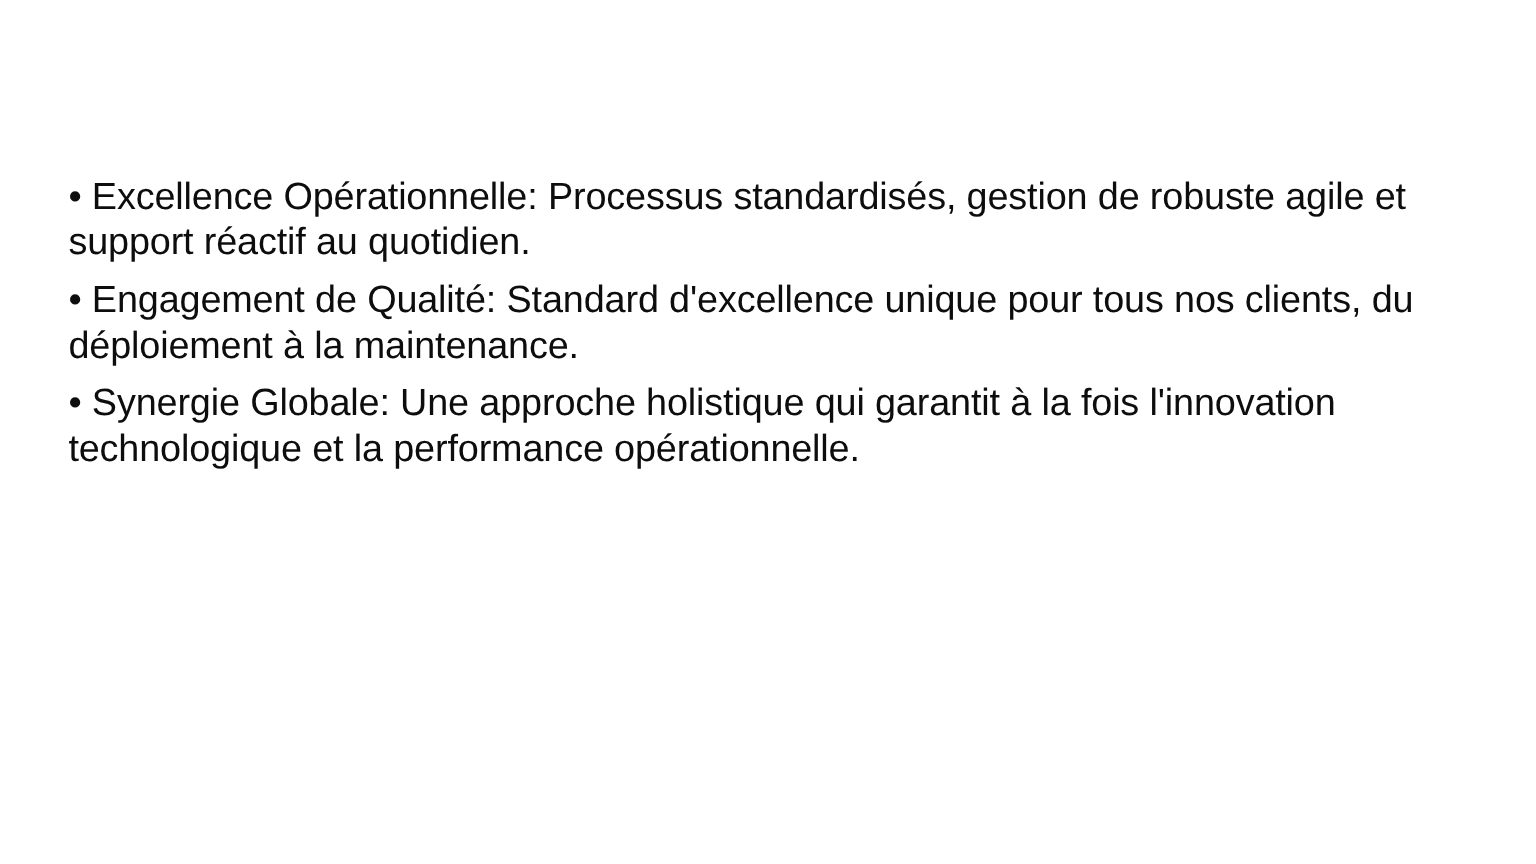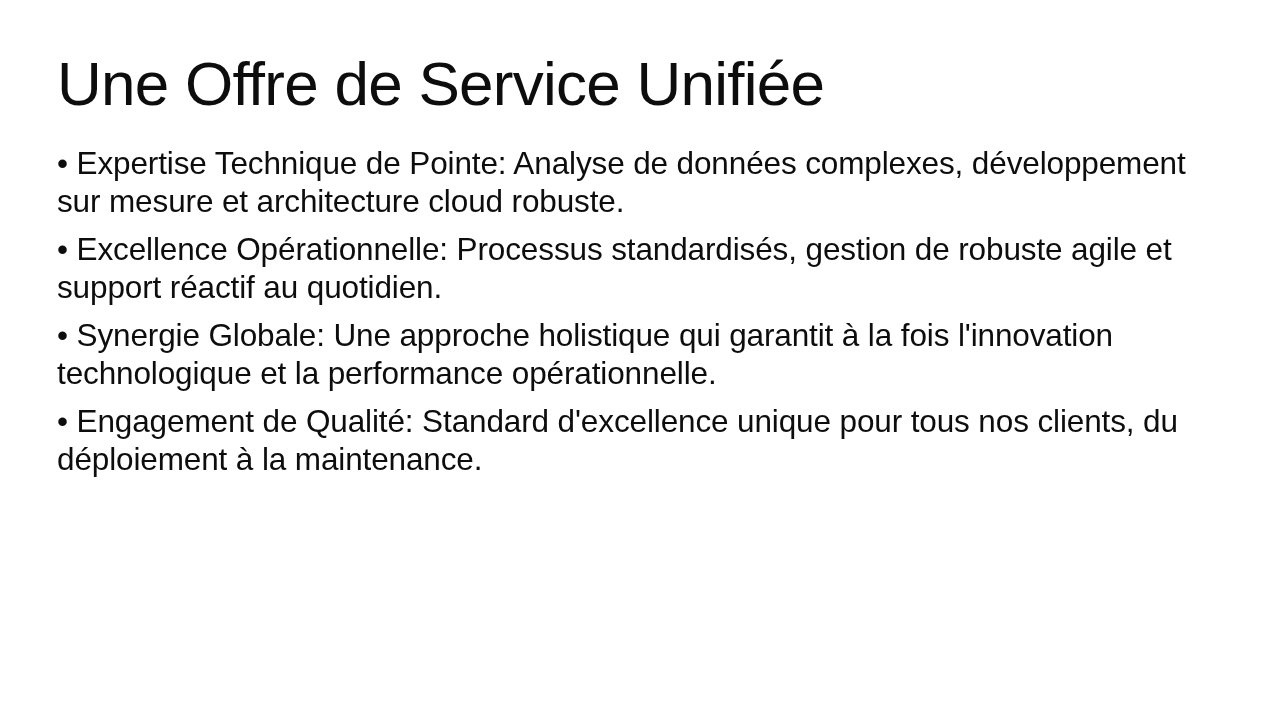--- a/index.html
+++ b/index.html
@@ -74,27 +74,25 @@
     font-size: 31.5px;
     line-height: 38px;
     color: #0d0d0d;
   }
 </style>
 </head>
 <body>
 
 <div class="slide">
 
-  <h1 class="slide-title">Une Offre de Service Unifiée</h1>
 
   <div class="slide-body">
 
-    <p class="bullet-item"><span class="bullet-mark">• </span><span class="bullet-text">Expertise Technique de Pointe: Analyse de données complexes, développement sur mesure et architecture cloud robuste.</span></p>
 
     <p class="bullet-item"><span class="bullet-mark">• </span><span class="bullet-text">Excellence Opérationnelle: Processus standardisés, gestion de robuste agile et support réactif au quotidien.</span></p>
 
+    <p class="bullet-item"><span class="bullet-mark">• </span><span class="bullet-text">Engagement de Qualité: Standard d'excellence unique pour tous nos clients, du déploiement à la maintenance.</span></p>
+
     <p class="bullet-item"><span class="bullet-mark">• </span><span class="bullet-text">Synergie Globale: Une approche holistique qui garantit à la fois l'innovation technologique et la performance opérationnelle.</span></p>
-
-    <p class="bullet-item"><span class="bullet-mark">• </span><span class="bullet-text">Engagement de Qualité: Standard d'excellence unique pour tous nos clients, du déploiement à la maintenance.</span></p>
 
   </div>
 
 </div>
 
 </body></html>

